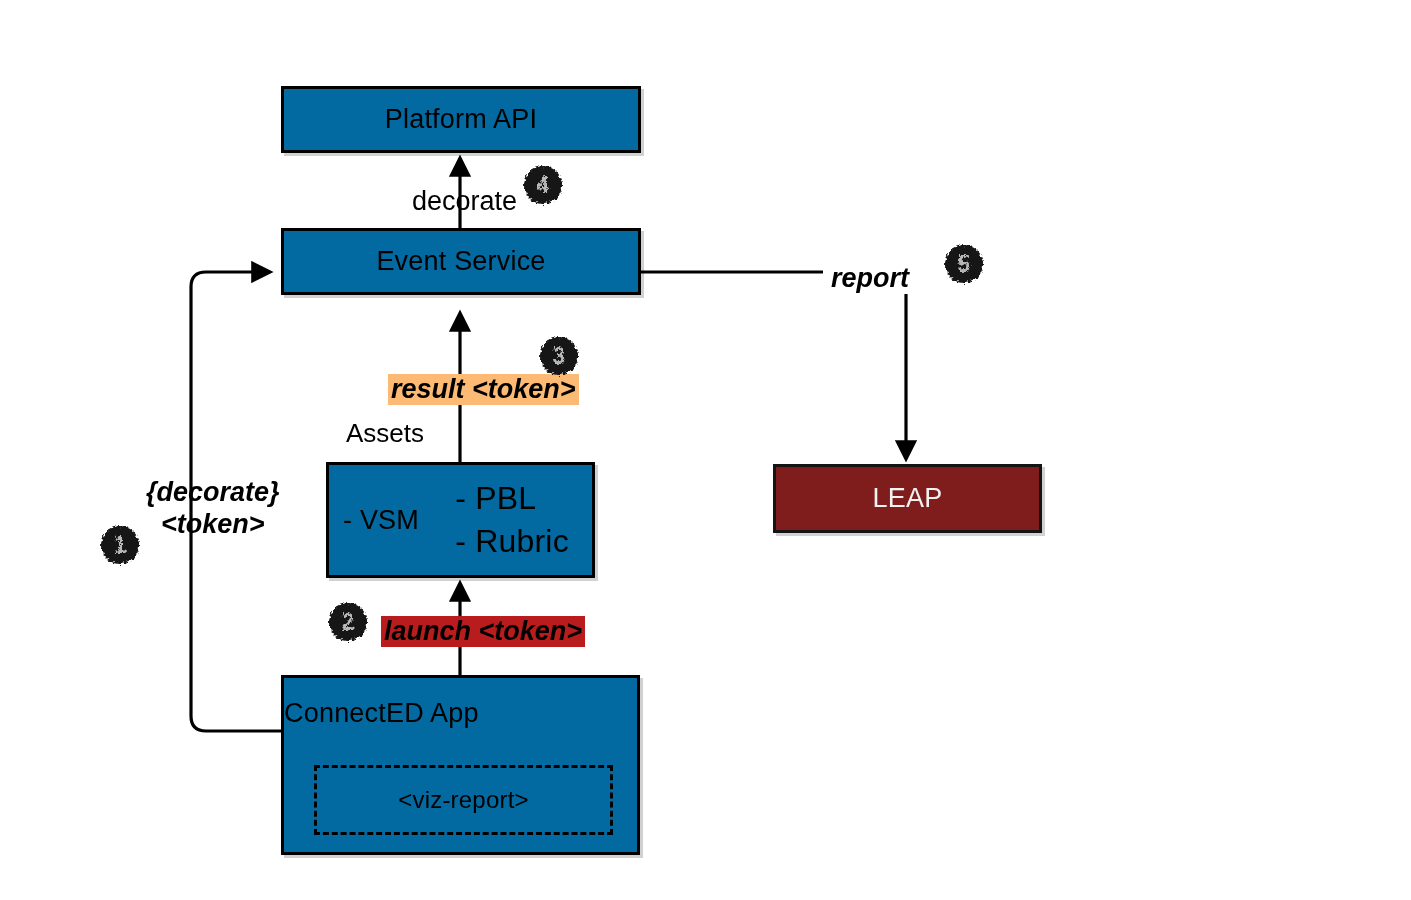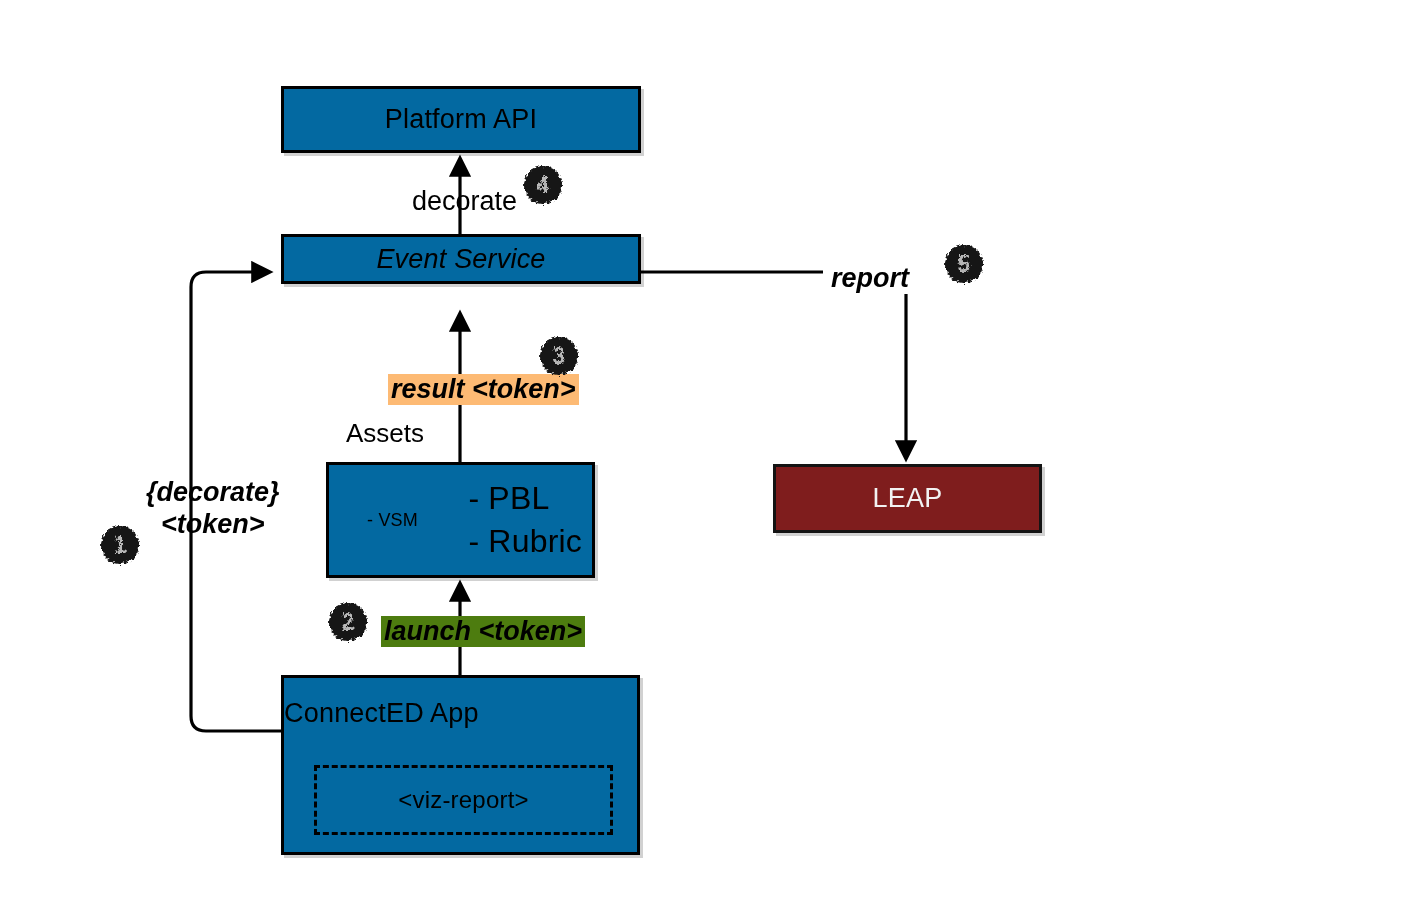--- a/index.html
+++ b/index.html
@@ -41,43 +41,42 @@
     letter-spacing: 0.2px;
     box-shadow: 3px 3px 0 0 rgba(0,0,0,0.18);
   }
   .node.dark {
     background: #7f1d1d;
     border-color: #141414;
     color: #f2f2f2;
   }
 
   #node-platform-api { left: 281px; top: 86px;  width: 360px; height: 67px; }
-  #node-event-service { left: 281px; top: 234px; width: 360px; height: 50px; font-style: italic; }
+  #node-event-service { left: 281px; top: 228px; width: 360px; height: 67px; }
   #node-assets       { left: 326px; top: 462px; width: 269px; height: 116px; }
   #node-connected-app{ left: 281px; top: 675px; width: 359px; height: 180px; }
   #node-leap         { left: 773px; top: 464px; width: 269px; height: 69px; }
 
   
   #node-assets {
     display: block;
     padding: 0;
   }
   .assets-cols {
     position: absolute;
     left: 0; top: 0; right: 0; bottom: 0;
     display: flex;
     align-items: center;
   }
   .assets-col-left {
     width: 48%;
     text-align: left;
     padding-left: 14px;
     box-sizing: border-box;
-    font-size: 18px;
-    margin-left: 24px;
+    font-size: 27px;
   }
   .assets-col-right {
     width: 52%;
     text-align: left;
     box-sizing: border-box;
     font-size: 32px;
     line-height: 1.33;
   }
   .assets-caption {
     position: absolute;
@@ -121,21 +120,21 @@
     white-space: nowrap;
     font-weight: 600;
   }
   .edge-label.italic { font-style: italic; }
   .edge-label.plain  { font-style: normal; font-weight: 500; }
   .edge-label.two-line { text-align: center; line-height: 1.18; }
 
   #label-decorate { left: 412px; top: 186px; }
   #label-result   { left: 388px; top: 374px; background: #fdba74; padding: 0 3px; }
   #label-context  { left: 146px; top: 477px; }
-  #label-launch   { left: 381px; top: 616px; background: #4d7c0f; padding: 0 3px; }
+  #label-launch   { left: 381px; top: 616px; background: #b91c1c; padding: 0 3px; }
   #label-report   { left: 827px; top: 263px; background: #fff; padding: 0 4px; }
 
   
   .badge {
     position: absolute;
     width: 38px;
     height: 38px;
     display: flex;
     align-items: center;
     justify-content: center;

